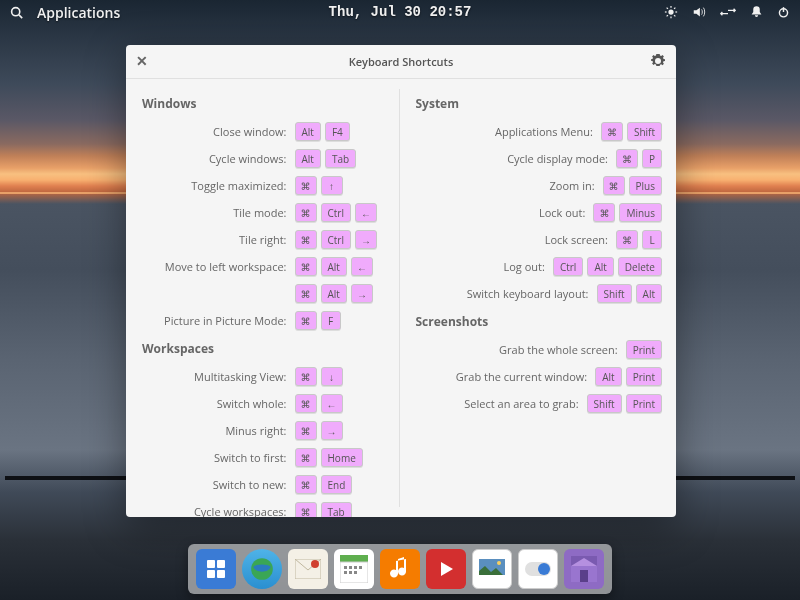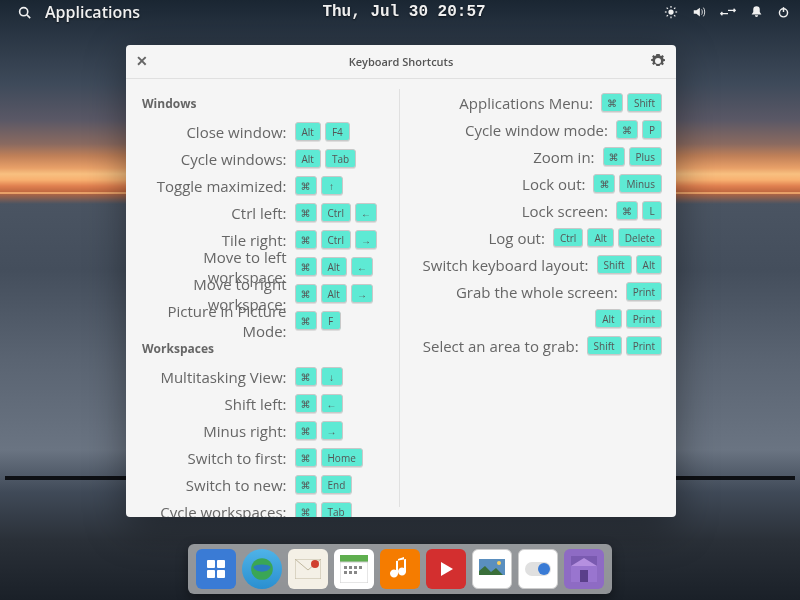--- a/index.html
+++ b/index.html
@@ -18,23 +18,23 @@
   .wallpaper::after { 
     content:""; position:absolute; left:0; right:0; top:32%; height:2px; background:#e8a068;
   }
   
   .pier { position:absolute; bottom:0; left:0; right:0; height:140px; pointer-events:none;}
   .plank { position:absolute; bottom:0; width:8px; background:#0e1014; }
   .rail { position:absolute; bottom:120px; height:4px; left:5px; right:5px; background:#0e1014; }
 
   
   .panel {
-    position: absolute; top:0; left:8px; right:0; height:24px;
+    position: absolute; top:0; left:0; right:0; height:24px;
     display:flex; align-items:center; justify-content:space-between;
-    color:#f0f0f0; font-size:16px; font-weight:600; padding:0 10px;
+    color:#f0f0f0; font-size:14px; font-weight:600; padding:0 10px;
     text-shadow:0 1px 2px rgba(0,0,0,.6);
   }
   .panel-left, .panel-right { display:flex; align-items:center; gap:14px; }
   .panel-right svg, .panel-left svg { display:block; }
   .panel-center { position:absolute; left:0; right:0; text-align:center; pointer-events:none;font-family:Liberation Mono, monospace;}
   .panel-right > * { pointer-events:auto; }
 
   
   .dialog {
     position:absolute; top:45px; left:126px; width:550px; height:472px;
@@ -45,27 +45,27 @@
     height:34px; display:flex; align-items:center; justify-content:center;
     border-bottom:1px solid #e0e0e0; position:relative; font-weight:600; color:#555;
   }
   .dialog-close { position:absolute; left:10px; top:9px; cursor:pointer; color:#666; font-size:14px; line-height:1;}
   .dialog-gear  { position:absolute; right:10px; top:8px; cursor:pointer; color:#555;}
   .dialog-body { flex:1; display:flex; padding:10px 14px 10px 10px; overflow:hidden;}
   .col { flex:1; }
   .divider { width:1px; background:#e0e0e0; margin:0 10px;}
   .section-title { font-weight:700; color:#666; margin:6px 0 6px 6px; font-size:12px;}
   .row { display:flex; align-items:center; justify-content:flex-end; gap:6px; height:27px;}
-  .row-label { color:#666; text-align:right; padding-right:2px; font-size:15px;}
+  .row-label { color:#666; text-align:right; padding-right:2px; font-size:11px;}
   .keys { display:flex; gap:4px; min-width:94px;}
   .col-right .keys { min-width:0;}
   .key {
     display:inline-flex; align-items:center; justify-content:center;
     min-width:20px; height:19px; padding:0 6px;
-    background:#5eead4; border:1px solid #c8c8c8; border-radius:3px;
+    background:#f0abfc; border:1px solid #c8c8c8; border-radius:3px;
     color:#555; font-size:10px; line-height:1;
     box-shadow: 0 1px 0 #ddd;
   }
   .key.icon { padding:0; width:22px;}
 
   
   .dock {
     position:absolute; bottom:6px; left:50%; transform:translateX(-50%);
     background:rgba(240,240,240,.55); border-radius:6px; padding:5px 8px;
     display:flex; gap:6px; box-shadow:0 4px 12px rgba(0,0,0,.4);
@@ -174,21 +174,21 @@
           </span>
       </div>
       <div class="row">
         <span class="row-label">Toggle maximized:</span>
         <span class="keys">
             <span class="key icon">⌘</span>
             <span class="key icon">↑</span>
           </span>
       </div>
       <div class="row">
-        <span class="row-label">Ctrl left:</span>
+        <span class="row-label">Tile mode:</span>
         <span class="keys">
             <span class="key icon">⌘</span>
             <span class="key">Ctrl</span>
             <span class="key icon">←</span>
           </span>
       </div>
       <div class="row">
         <span class="row-label">Tile right:</span>
         <span class="keys">
             <span class="key icon">⌘</span>
@@ -198,21 +198,20 @@
       </div>
       <div class="row">
         <span class="row-label">Move to left workspace:</span>
         <span class="keys">
             <span class="key icon">⌘</span>
             <span class="key">Alt</span>
             <span class="key icon">←</span>
           </span>
       </div>
       <div class="row">
-        <span class="row-label">Move to right workspace:</span>
         <span class="keys">
             <span class="key icon">⌘</span>
             <span class="key">Alt</span>
             <span class="key icon">→</span>
           </span>
       </div>
       <div class="row">
         <span class="row-label">Picture in Picture Mode:</span>
         <span class="keys">
             <span class="key icon">⌘</span>
@@ -223,21 +222,21 @@
       <div class="section-title">Workspaces</div>
 
       <div class="row">
         <span class="row-label">Multitasking View:</span>
         <span class="keys">
             <span class="key icon">⌘</span>
             <span class="key icon">↓</span>
           </span>
       </div>
       <div class="row">
-        <span class="row-label">Shift left:</span>
+        <span class="row-label">Switch whole:</span>
         <span class="keys">
             <span class="key icon">⌘</span>
             <span class="key icon">←</span>
           </span>
       </div>
       <div class="row">
         <span class="row-label">Minus right:</span>
         <span class="keys">
             <span class="key icon">⌘</span>
             <span class="key icon">→</span>
@@ -262,30 +261,31 @@
         <span class="keys">
             <span class="key icon">⌘</span>
             <span class="key">Tab</span>
           </span>
       </div>
     </div>
 
     <div class="divider"></div>
 
     <div class="col col-right">
+      <div class="section-title">System</div>
 
       <div class="row">
         <span class="row-label">Applications Menu:</span>
         <span class="keys">
             <span class="key icon">⌘</span>
             <span class="key">Shift</span>
           </span>
       </div>
       <div class="row">
-        <span class="row-label">Cycle window mode:</span>
+        <span class="row-label">Cycle display mode:</span>
         <span class="keys">
             <span class="key icon">⌘</span>
             <span class="key">P</span>
           </span>
       </div>
       <div class="row">
         <span class="row-label">Zoom in:</span>
         <span class="keys">
             <span class="key icon">⌘</span>
             <span class="key">Plus</span>
@@ -314,28 +314,30 @@
           </span>
       </div>
       <div class="row">
         <span class="row-label">Switch keyboard layout:</span>
         <span class="keys">
             <span class="key">Shift</span>
             <span class="key">Alt</span>
           </span>
       </div>
 
+      <div class="section-title">Screenshots</div>
 
       <div class="row">
         <span class="row-label">Grab the whole screen:</span>
         <span class="keys">
             <span class="key">Print</span>
           </span>
       </div>
       <div class="row">
+        <span class="row-label">Grab the current window:</span>
         <span class="keys">
             <span class="key">Alt</span>
             <span class="key">Print</span>
           </span>
       </div>
       <div class="row">
         <span class="row-label">Select an area to grab:</span>
         <span class="keys">
             <span class="key">Shift</span>
             <span class="key">Print</span>

